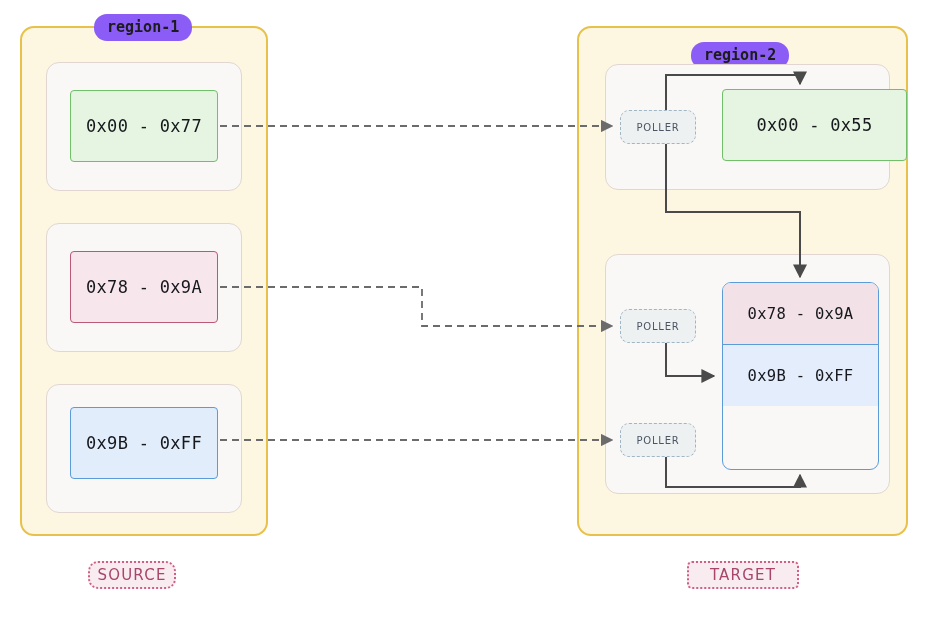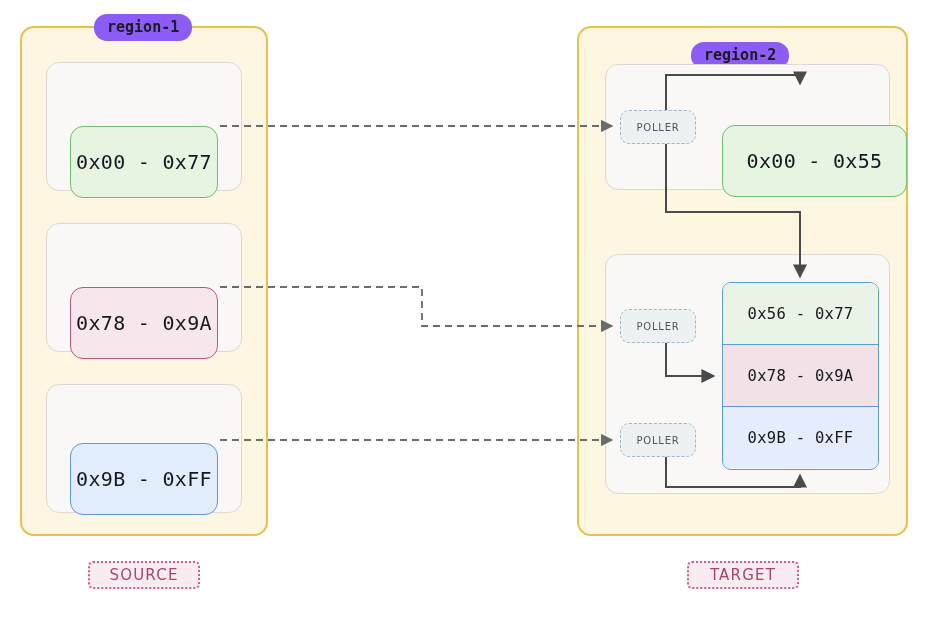--- a/index.html
+++ b/index.html
@@ -39,27 +39,26 @@
     border: 1.4px solid #e2d6d2;
     border-radius: 13px;
   }
 
   
   .chip {
     position: absolute;
     display: flex;
     align-items: center;
     justify-content: center;
-    border-radius: 13px;
+    border-radius: 4px;
     font-family: "DejaVu Sans Mono", "Liberation Mono", monospace;
-    font-size: 20px;
+    font-size: 17px;
     color: #16181d;
     letter-spacing: 0.3px;
     white-space: nowrap;
-    margin-top: 36px;
   }
   .chip.green { background: #e6f4e2; border: 1.6px solid #72bf6a; }
   .chip.pink  { background: #f7e6ec; border: 1.6px solid #b95877; }
   .chip.blue  { background: #e1edfb; border: 1.6px solid #5b9bd8; }
 
   
   .stack {
     position: absolute;
     border: 1.6px solid #5b9bd8;
     border-radius: 9px;
@@ -154,21 +153,20 @@
 
   <div class="card" style="left:605px; top:64px; width:285px; height:126px;"></div>
   <div class="poller" style="left:620px; top:110px; width:76px; height:34px;">POLLER</div>
   <div class="chip green" style="left:722px; top:89px; width:185px; height:72px;">0x00 - 0x55</div>
 
   <div class="card" style="left:605px; top:254px; width:285px; height:240px;"></div>
   <div class="poller" style="left:620px; top:309px; width:76px; height:34px;">POLLER</div>
   <div class="poller" style="left:620px; top:423px; width:76px; height:34px;">POLLER</div>
 
   <div class="stack" style="left:722px; top:282px; width:157px; height:188px;">
-    <div class="seg s-green" style="height:62px;">0x56 - 0x77</div>
     <div class="seg s-pink" style="height:62px;">0x78 - 0x9A</div>
     <div class="seg s-blue" style="height:61px;">0x9B - 0xFF</div>
   </div>
 
   <svg id="wires" viewBox="0 0 929 623" xmlns="http://www.w3.org/2000/svg">
     <defs>
       <marker id="arrDash" viewBox="0 0 10 10" refX="9" refY="5" markerWidth="7" markerHeight="7" orient="auto-start-reverse">
         <path d="M 0 0 L 10 5 L 0 10 z" fill="#6b6b6b"></path>
       </marker>
       <marker id="arrSolid" viewBox="0 0 10 10" refX="9" refY="5" markerWidth="7" markerHeight="7" orient="auto-start-reverse">
@@ -184,16 +182,16 @@
 
     <path class="solid" d="M 666 110 L 666 75 L 800 75 L 800 84" marker-end="url(#arrSolid)"></path>
 
     <path class="solid" d="M 666 144 L 666 212 L 800 212 L 800 277" marker-end="url(#arrSolid)"></path>
 
     <path class="solid" d="M 666 343 L 666 376 L 714 376" marker-end="url(#arrSolid)"></path>
 
     <path class="solid" d="M 666 457 L 666 487 L 800 487 L 800 475" marker-end="url(#arrSolid)"></path>
   </svg>
 
-  <div class="badge" style="left:88px; top:561px; width:112px; height:28px;">SOURCE</div>
+  <div class="badge" style="left:88px; top:561px; width:88px; height:28px;border-radius:10px;">SOURCE</div>
   <div class="badge" style="left:687px; top:561px; width:112px; height:28px;">TARGET</div>
 
 </div>
 
 </body></html>

